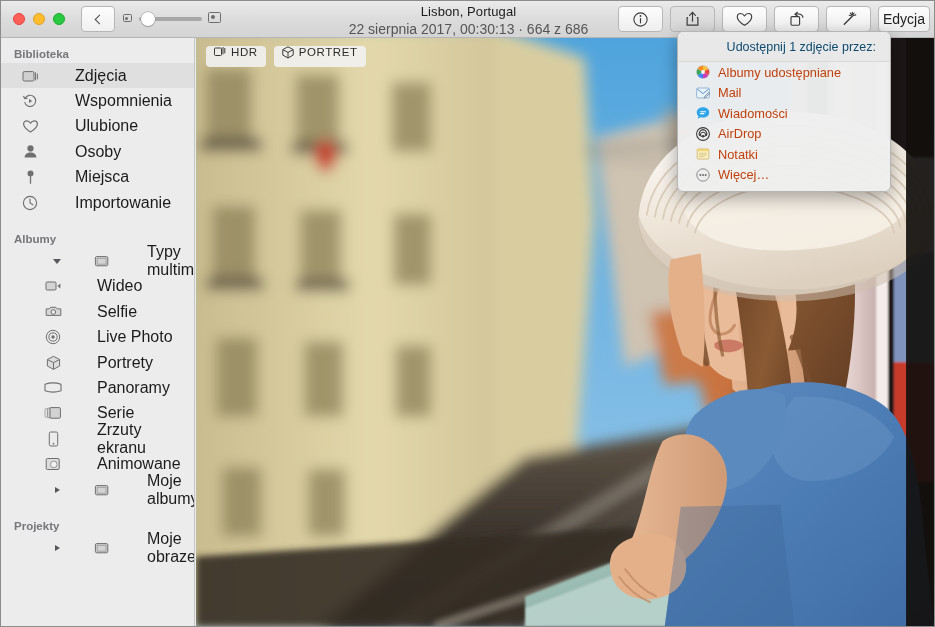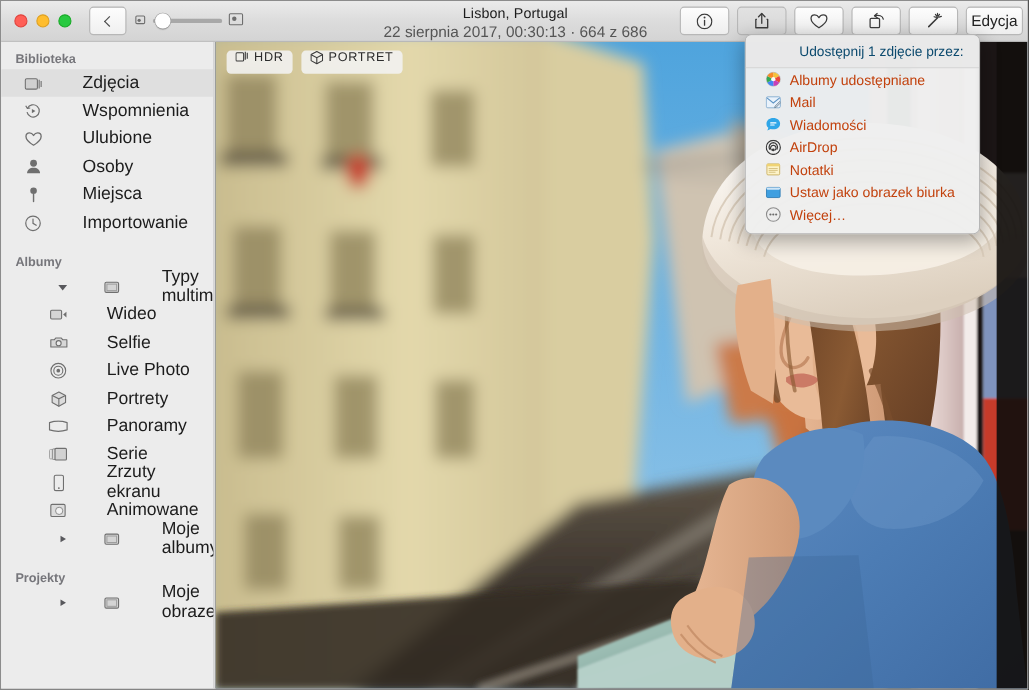--- a/index.html
+++ b/index.html
@@ -672,29 +672,20 @@
           <g stroke="#cbb36d" stroke-width=".7">
             <path d="M2.8 6.2 H11"></path>
               <path d="M2.8 7.9 H11"></path>
               <path d="M2.8 9.6 H9"></path>
           </g>
         </svg>
       </span>
       <span>Notatki</span>
     </div>
 
-    <div class="share-item">
-      <span class="mic">
-        <svg width="14" height="14" viewBox="0 0 14 14">
-          <rect x="0.8" y="2.4" width="12.4" height="9.2" rx="1.2" fill="#3f9fe0" stroke="#2e7cb5" stroke-width=".8"></rect>
-          <rect x="0.8" y="2.4" width="12.4" height="2" rx="1" fill="#cfe6f7"></rect>
-        </svg>
-      </span>
-      <span>Ustaw jako obrazek biurka</span>
-    </div>
 
     <div class="share-item">
       <span class="mic">
         <svg width="14" height="14" viewBox="0 0 14 14">
           <circle cx="7" cy="7" r="6.2" fill="#ededed" stroke="#8b8b8b" stroke-width="1"></circle>
           <g fill="#6b6b6b">
             <circle cx="4.4" cy="7" r="1"></circle>
               <circle cx="7" cy="7" r="1"></circle>
               <circle cx="9.6" cy="7" r="1"></circle>
           </g>

